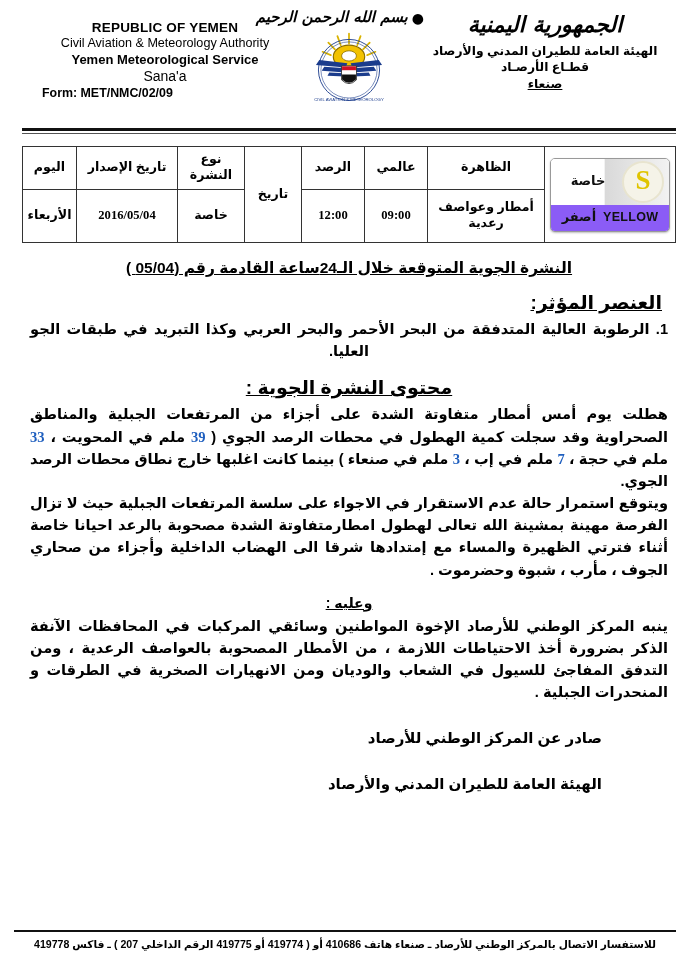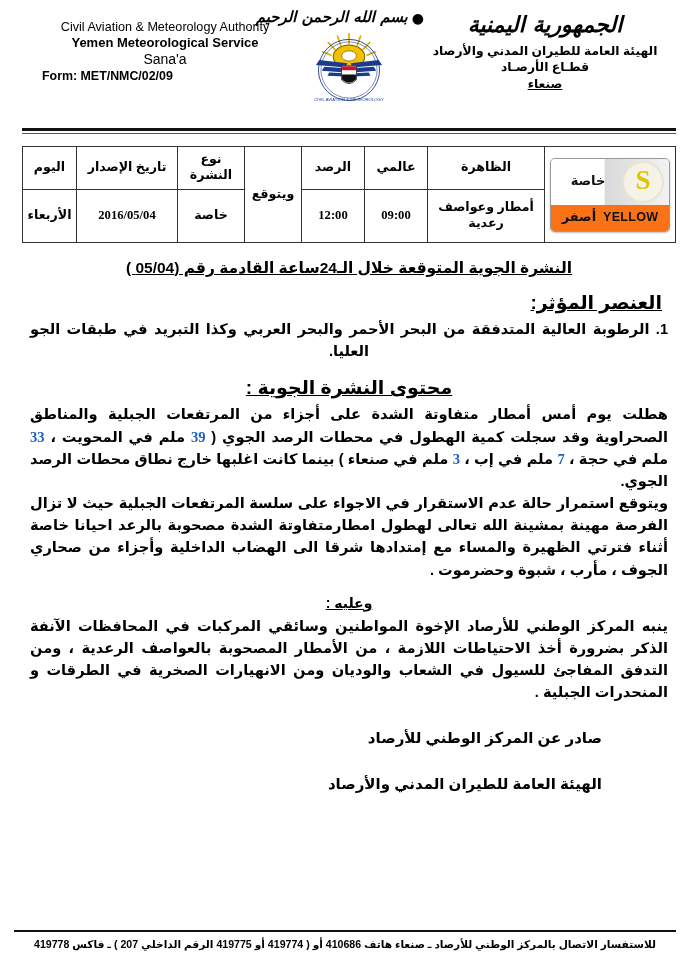--- a/index.html
+++ b/index.html
@@ -168,21 +168,21 @@
   .scircle span {
     font-family: "Liberation Serif", serif;
     font-size: 27px;
     font-weight: bold;
     color: #e0c400;
     line-height: 1;
     margin-top: -3px;
   }
   .badge-bot {
     flex: 0 0 26px;
-    background: #f97316;
+    background: #8b5cf6;
     display: flex;
     align-items: center;
     justify-content: center;
     gap: 7px;
     flex-direction: row-reverse;
   }
   .badge-bot .ar { font-size: 13px; font-weight: bold; color: #111; }
   .badge-bot .en {
     font-family: "Liberation Sans", sans-serif;
     font-size: 12.5px; font-weight: bold; color: #111; letter-spacing: .3px;
@@ -252,20 +252,21 @@
   }
 </style>
 </head>
 <body>
 
 <div class="page">
 
   <div class="header">
 
     <div class="hdr-en">
+      <div class="l1">REPUBLIC OF  YEMEN</div>
       <div class="l2">Civil Aviation &amp; Meteorology Authority</div>
       <div class="l3">Yemen Meteorological Service</div>
       <div class="l4">Sana'a</div>
       <div class="l5">Form: MET/NMC/02/09</div>
     </div>
 
     <div class="emblem-wrap">
       <div class="basmala">
         <span class="dot">●</span><span>بسم الله الرحمن الرحيم</span>
       </div>
@@ -328,21 +329,21 @@
             </div>
             <div class="badge-bot">
               <div class="ar">أصفر</div>
               <div class="en">YELLOW</div>
             </div>
           </div>
         </td>
         <td style="width:112px">الظاهرة</td>
         <td style="width:58px">عالمي</td>
         <td style="width:58px">الرصد</td>
-        <td style="width:52px" rowspan="2">ويتوقع</td>
+        <td style="width:52px" rowspan="2">تاريخ</td>
         <td style="width:62px">نوع النشرة</td>
         <td style="width:96px">تاريخ الإصدار</td>
         <td>اليوم</td>
       </tr>
       <tr class="body">
         <td>أمطار وعواصف رعدية</td>
         <td class="num">09:00</td>
         <td class="num">12:00</td>
         <td>خاصة</td>
         <td class="num">2016/05/04</td>

